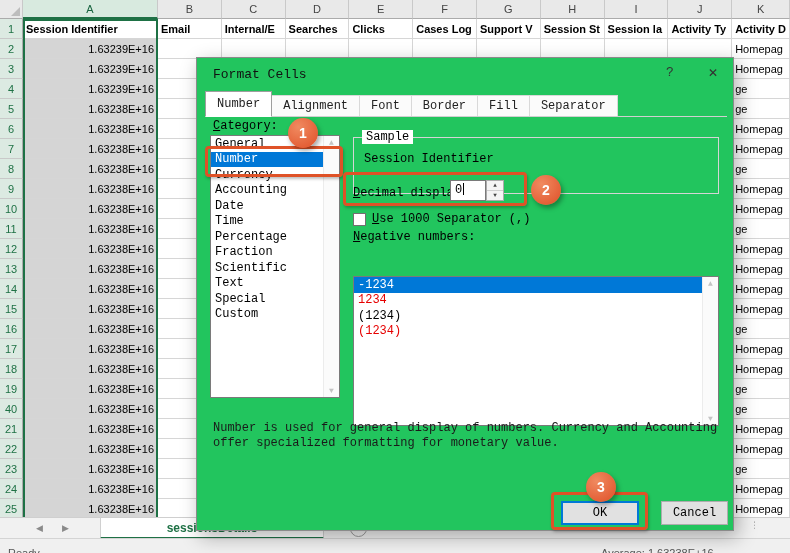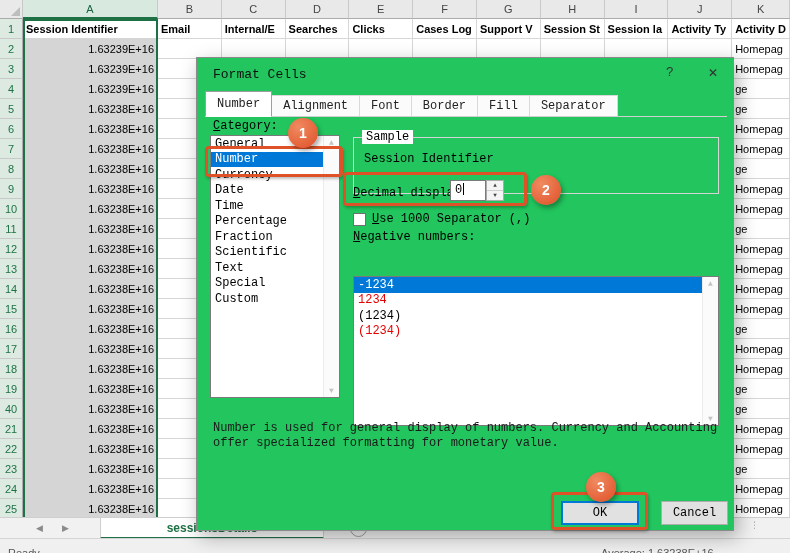--- a/index.html
+++ b/index.html
@@ -501,20 +501,21 @@
         <div class="tab">Separator</div>
       </div>
     <div class="tabline"></div>
 
     <div class="lbl acckey" style="left:16px;top:61px;">Category:</div>
     <div class="catlist" id="catlist">
 
     <div class="cat-item">General</div>
         <div class="cat-item sel">Number</div>
         <div class="cat-item">Currency</div>
+        <div class="cat-item">Accounting</div>
         <div class="cat-item">Date</div>
         <div class="cat-item">Time</div>
         <div class="cat-item">Percentage</div>
         <div class="cat-item">Fraction</div>
         <div class="cat-item">Scientific</div>
         <div class="cat-item">Text</div>
         <div class="cat-item">Special</div>
         <div class="cat-item">Custom</div>
         <div class="vsb">
         <span class="up">▲</span>

